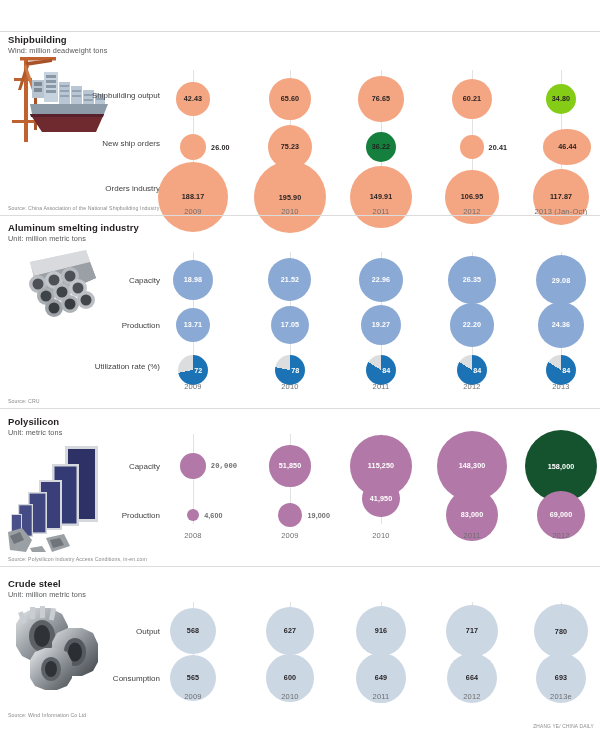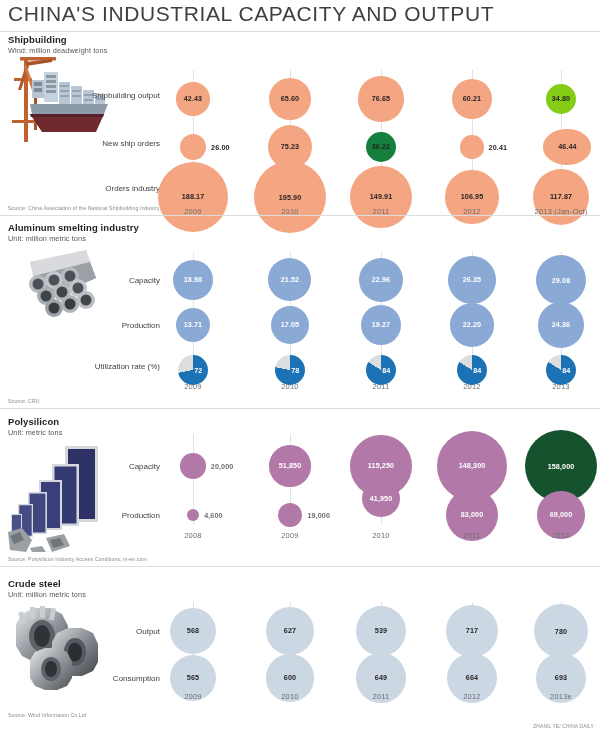--- a/index.html
+++ b/index.html
@@ -73,21 +73,20 @@
 
   .credit{
     position:absolute;right:6px;font-size:4.8px;color:#8b8b8d;letter-spacing:.2px;
   }
 </style>
 </head>
 <body>
 
 <div class="page">
 
-  <div class="main-title">CHINA'S INDUSTRIAL CAPACITY AND OUTPUT</div>
   <div class="title-rule"></div>
 
   <div class="section" id="sec-shipbuilding" style="top:34px;height:184px;">
     <div class="sec-title">Shipbuilding</div>
     <div class="sec-unit">Wind: million deadweight tons</div>
     <div class="sec-source" style="top:171px;">Source: China Association of the National Shipbuilding Industry</div>
     <svg class="illus" style="left:4px;top:16px;" width="110" height="105" viewBox="0 0 110 105">
       <rect x="20" y="10" width="4" height="82" fill="#c0622f"></rect>
       <rect x="16" y="7" width="36" height="3.5" fill="#c0622f"></rect>
       <path d="M22 12 L48 9 L48 12 L22 16 Z" fill="#a8522a"></path>
@@ -319,21 +318,21 @@
       </g>
     </svg>
     <div class="rows-host">
         <div class="col-line" style="left: 193px; top: 18px; height: 90px;"></div>
         <div class="col-line" style="left: 290px; top: 18px; height: 90px;"></div>
         <div class="col-line" style="left: 381px; top: 18px; height: 90px;"></div>
         <div class="col-line" style="left: 472px; top: 18px; height: 90px;"></div>
         <div class="col-line" style="left: 561px; top: 18px; height: 90px;"></div>
         <div class="row-label" style="left: 50px; top: 46px;">Capacity</div>
         <div class="bubble outside-label" style="width: 25.6165px; height: 25.6165px; left: 180.192px; top: 37.1918px; background: rgb(178, 121, 168);">
-          <span class="out-val" style="left: 30.6165px; top: 50%; transform: translateY(-50%); color: rgb(109, 110, 112);">20,000</span>
+          <span class="out-val" style="left: 30.6165px; top: 50%; transform: translateY(-50%); color: rgb(109, 110, 112); font-family: Liberation Mono, monospace;">20,000</span>
         </div>
         <div class="bubble" style="width: 41.2457px; height: 41.2457px; left: 269.377px; top: 29.3772px; background: rgb(178, 121, 168);">
           <span style="color: rgb(255, 255, 255);">51,850</span>
         </div>
         <div class="bubble" style="width: 61.4928px; height: 61.4928px; left: 350.254px; top: 19.2536px; background: rgb(178, 121, 168);">
           <span style="color: rgb(255, 255, 255);">115,250</span>
         </div>
         <div class="bubble" style="width: 69.7549px; height: 69.7549px; left: 437.123px; top: 15.1226px; background: rgb(178, 121, 168);">
           <span style="color: rgb(255, 255, 255);">148,300</span>
         </div>
@@ -411,21 +410,21 @@
         <div class="col-line" style="left: 472px; top: 24px; height: 84px;"></div>
         <div class="col-line" style="left: 561px; top: 24px; height: 84px;"></div>
         <div class="row-label" style="left: 50px; top: 49px;">Output</div>
         <div class="bubble" style="width: 46.0809px; height: 46.0809px; left: 169.96px; top: 29.9596px; background: rgb(204, 215, 228);">
           <span style="color: rgb(35, 31, 32);">568</span>
         </div>
         <div class="bubble" style="width: 48.415px; height: 48.415px; left: 265.792px; top: 28.7925px; background: rgb(204, 215, 228);">
           <span style="color: rgb(35, 31, 32);">627</span>
         </div>
         <div class="bubble" style="width: 50.5309px; height: 50.5309px; left: 355.735px; top: 27.7346px; background: rgb(204, 215, 228);">
-          <span style="color: rgb(35, 31, 32);">539</span>
+          <span style="color: rgb(35, 31, 32);">916</span>
         </div>
         <div class="bubble" style="width: 51.7733px; height: 51.7733px; left: 446.113px; top: 27.1133px; background: rgb(204, 215, 228);">
           <span style="color: rgb(35, 31, 32);">717</span>
         </div>
         <div class="bubble" style="width: 54px; height: 54px; left: 534px; top: 26px; background: rgb(204, 215, 228);">
           <span style="color: rgb(35, 31, 32);">780</span>
         </div>
         <div class="row-label" style="left: 50px; top: 96px;">Consumption</div>
         <div class="bubble" style="width: 45.959px; height: 45.959px; left: 170.02px; top: 77.0205px; background: rgb(204, 215, 228);">
           <span style="color: rgb(35, 31, 32);">565</span>

